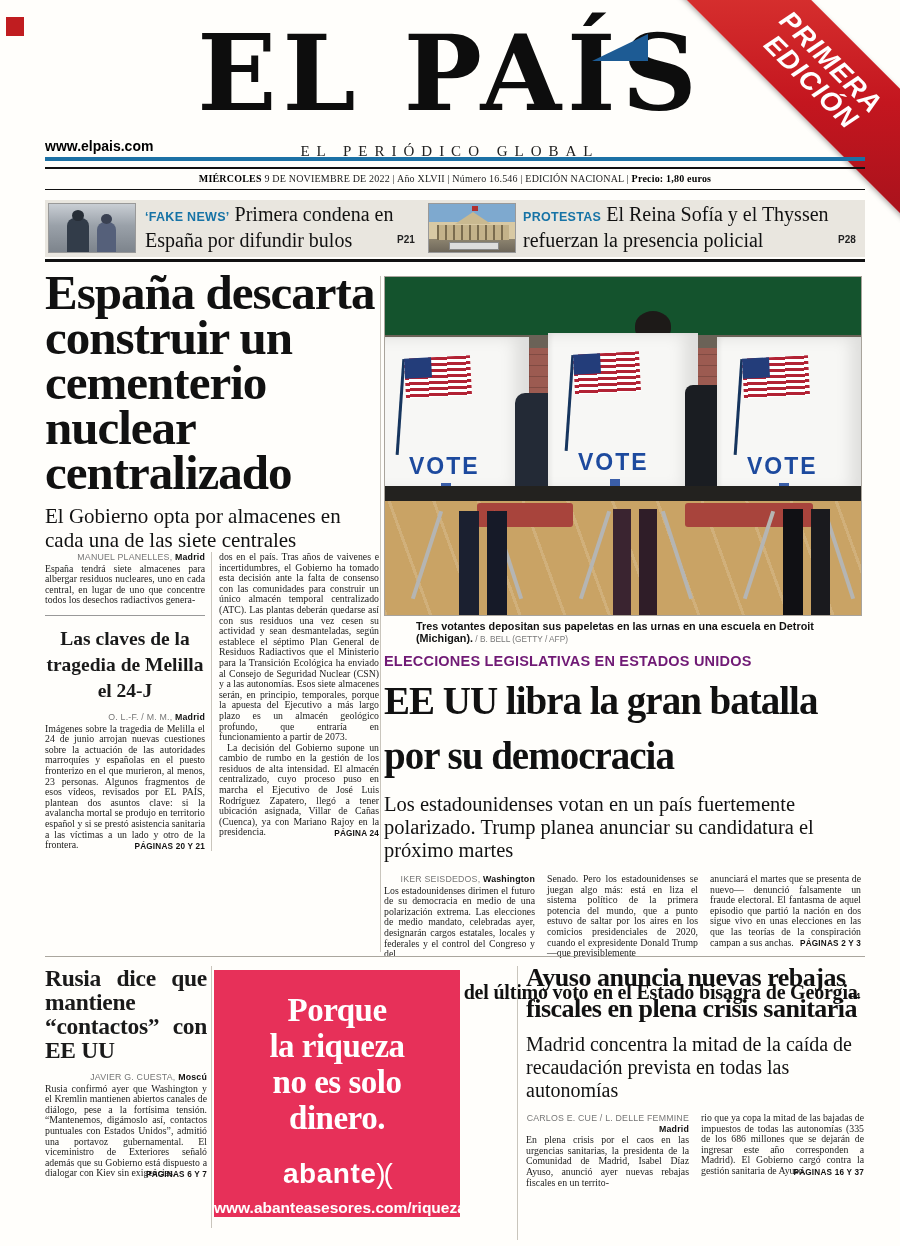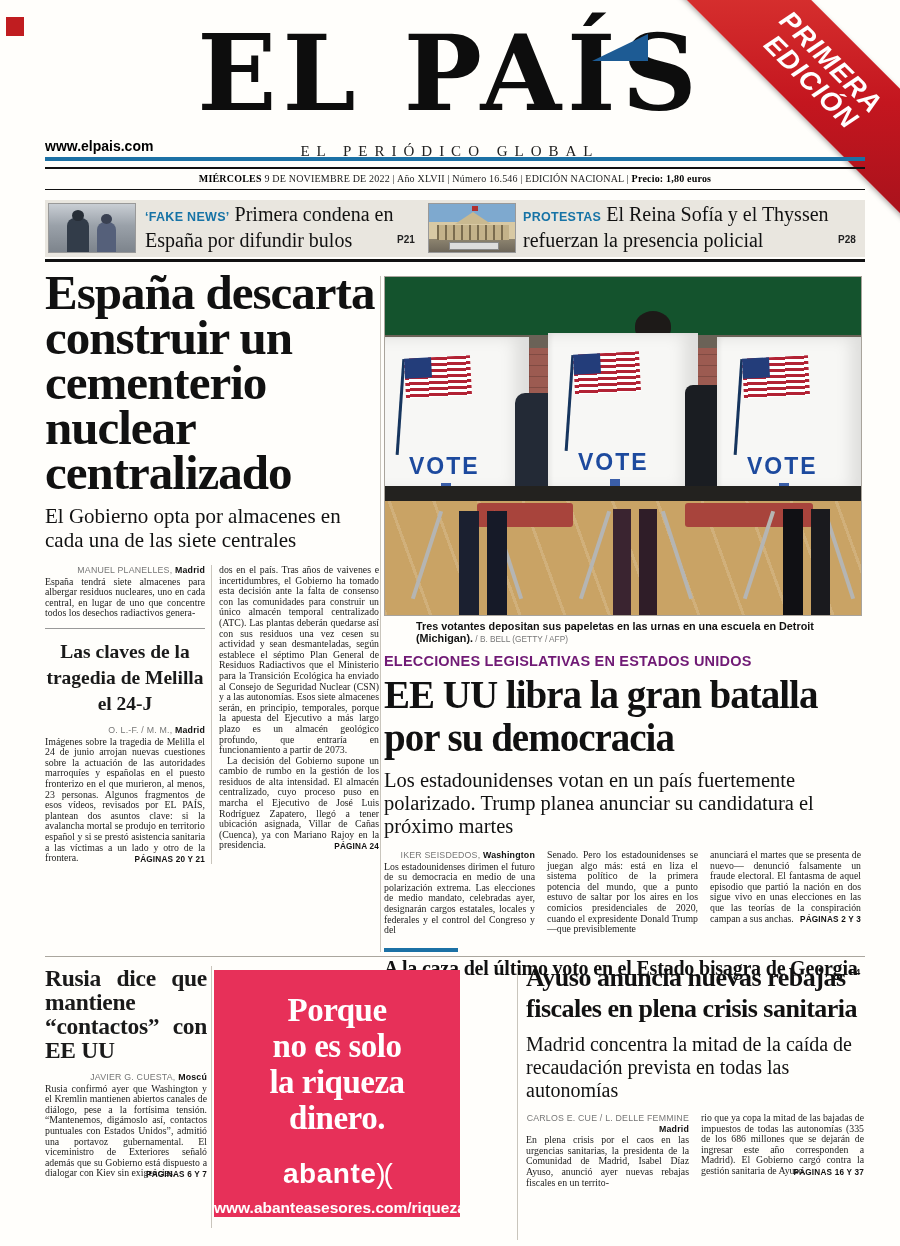--- a/index.html
+++ b/index.html
@@ -42,21 +42,21 @@
   .colonnade{position:absolute;left:8px;top:21px;width:72px;height:15px;background:
         repeating-linear-gradient(90deg,#7a6c4f 0 2px,#c3b28a 2px 8px);}
   .pediment{position:absolute;left:26px;top:8px;width:36px;height:12px;background:#c9b990;
         clip-path:polygon(50% 0,100% 100%,0 100%);}
   .mus-flag{position:absolute;left:43px;top:2px;width:6px;height:5px;background:#b03030;}
   .banner{position:absolute;left:20px;top:38px;width:48px;height:6px;background:#ddd;border:1px solid #888;}
   
   .lead{position:absolute;left:45px;top:270px;width:334px;}
   .lead h1{margin:0;font-size:49px;line-height:45px;letter-spacing:-1px;font-weight:bold;}
   .lead-sub{margin-top:9px;font-size:21px;line-height:24px;}
-  .lead-cols{display:flex;margin-top:13px;}
+  .lead-cols{display:flex;}
   .colA{width:160px;padding-right:6px;border-right:1px solid #c9c5bc;}
   .colB{width:160px;padding-left:7px;}
   .body{font-size:9.8px;line-height:10.6px;text-align:justify;color:#1a1a1a;}
   .body p{margin:0;position:relative;}
   .body p + p{text-indent:8px;}
   .byline{font-family:"Liberation Sans",sans-serif;font-size:8.8px;color:#777;text-align:right;
         letter-spacing:.2px;margin-bottom:1px;}
   .by-place{color:#111;font-weight:bold;}
   .pageref{position:absolute;right:0;bottom:0;font:bold 8.2px "Liberation Sans",sans-serif;color:#111;letter-spacing:.2px;}
   .colA hr{border:none;border-top:1px solid #999;margin:9px 0 10px;}
@@ -83,21 +83,21 @@
   .flag{position:absolute;left:26px;top:20px;width:66px;height:40px;
         background:repeating-linear-gradient(180deg,#b22234 0 3px,#fff 3px 6px);transform:rotate(-3deg);}
   .canton{position:absolute;left:0;top:0;width:27px;height:20px;background:#233d7a;}
   .vote-label{position:absolute;left:30px;top:116px;font:bold 23px "Liberation Sans",sans-serif;
         color:#1d4a9e;letter-spacing:2px;}
   .booth-logo{position:absolute;left:62px;top:146px;width:10px;height:7px;background:#3a5ea8;}
   .person{position:absolute;}
   .caption{margin-top:4px;font-family:"Liberation Sans",sans-serif;font-size:10.8px;font-weight:bold;color:#111;margin-left:32px;}
   .credit{font-weight:normal;font-size:8.3px;color:#777;}
   .kicker-us{margin-top:9px;font:bold 14.5px "Liberation Sans",sans-serif;color:#701a75;letter-spacing:.2px;}
-  .right-top h2{margin:4px 0 0;font-size:39px;line-height:43px;letter-spacing:-1px;font-weight:bold;}
+  .right-top h2{margin:4px 0 0;font-size:39px;line-height:55px;letter-spacing:-1px;font-weight:bold;}
   .us-sub{margin-top:10px;font-size:20.5px;line-height:23px;}
   .us-cols{display:flex;gap:12px;margin-top:12px;}
   .us-col{width:151px;}
   .blue-bar{width:74px;height:4px;background:#1c71a5;margin-top:12px;}
   .related{position:relative;margin-top:5px;font-size:20px;font-weight:bold;letter-spacing:-.2px;}
   .rel-page{position:absolute;right:2px;bottom:3px;font:bold 9px "Liberation Sans",sans-serif;}
   
   .bottom-rule{position:absolute;left:45px;top:956px;width:820px;height:1px;background:#aaa69e;}
   .vrule-b1{position:absolute;left:211px;top:966px;width:1px;height:262px;background:#c9c5bc;}
   .vrule-b2{position:absolute;left:517px;top:966px;width:1px;height:274px;background:#c9c5bc;}
@@ -292,22 +292,22 @@
     <div class="byline">
       <span>JAVIER G. CUESTA,</span>
       <span class="by-place">Moscú</span>
     </div>
     <p><span>Rusia confirmó ayer que Washington y el Kremlin mantienen abiertos canales de diálogo, pese a la fortísima tensión. “Mantenemos, digámoslo así, contactos puntuales con Estados Unidos”, admitió una portavoz gubernamental. El viceministro de Exteriores señaló además que su Gobierno está dispuesto a dialogar con Kiev sin exigencias.</span>
        <span class="pageref">PÁGINAS 6 Y 7</span></p>
   </div>
 
   <div class="ad">
     <div class="ad-line">Porque</div>
+    <div class="ad-line">la riqueza</div>
     <div class="ad-line">no es solo</div>
-    <div class="ad-line">la riqueza</div>
     <div class="ad-line">dinero.</div>
     <div class="ad-brand">
       <span>abante</span><span class="brand-mark">)(</span>
     </div>
     <div class="ad-url">www.abanteasesores.com/riqueza</div>
 
   </div>
 
   <div class="ayuso">
     <h3>Ayuso anuncia nuevas rebajas fiscales en plena crisis sanitaria</h3>

